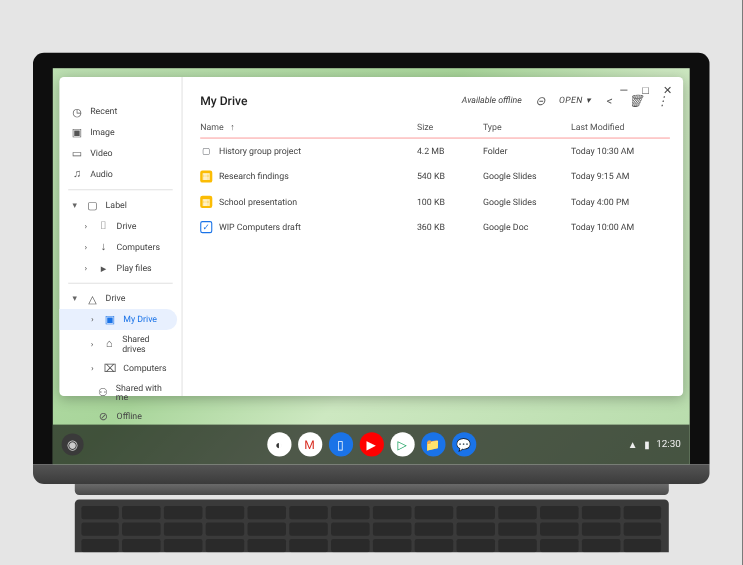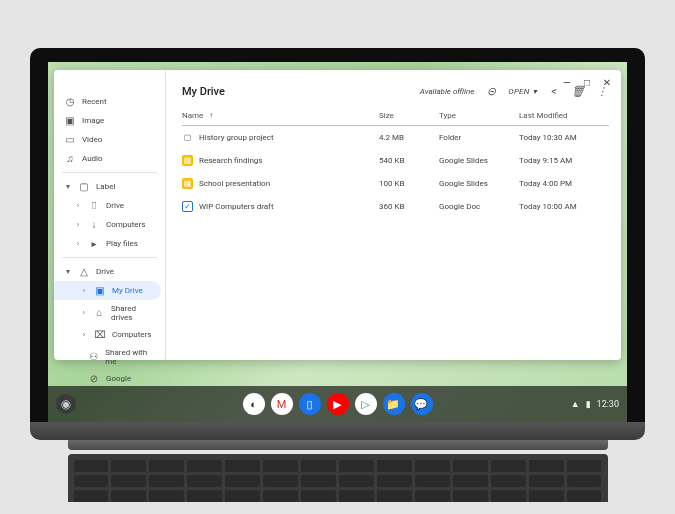--- a/index.html
+++ b/index.html
@@ -115,21 +115,21 @@
               <span class="sexp">›</span>
               <span class="ic">⌧</span>
               <span>Computers</span>
             </div>
           <div class="srow sub2">
               <span class="ic" style="margin-left:8px">⚇</span>
               <span>Shared with me</span>
             </div>
           <div class="srow sub2">
               <span class="ic" style="margin-left:8px">⊘</span>
-              <span>Google</span>
+              <span>Offline</span>
             </div>
         </div>
 
         <div class="main">
           <div class="hdr">
             <h1>My Drive</h1>
             <div class="hactions">
               <span>Available offline</span>
               <span class="ibtn">⊝</span>
               <span class="openbtn">

